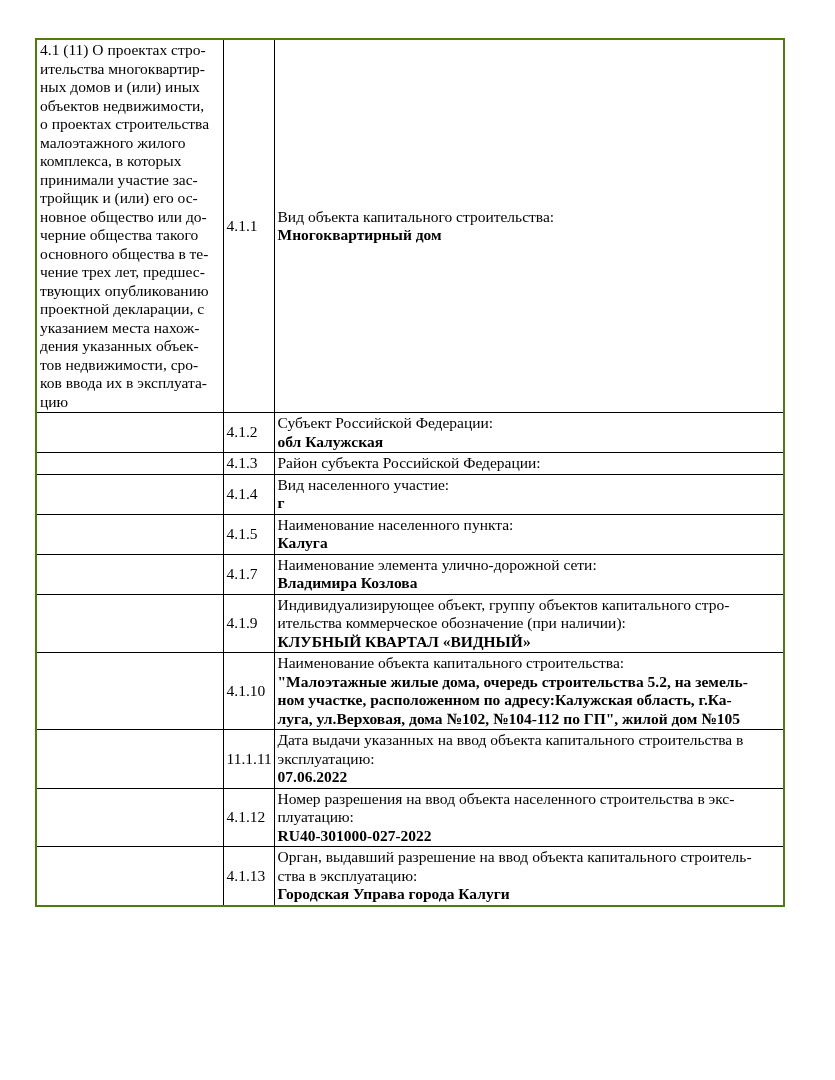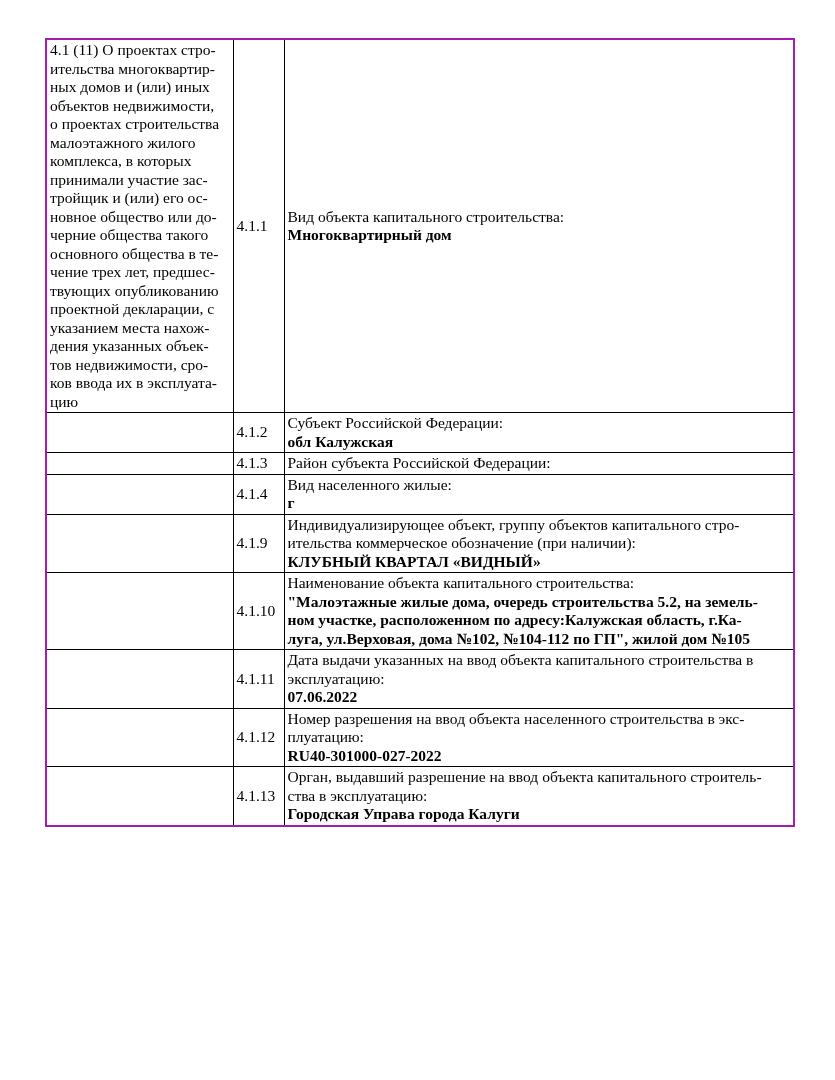--- a/index.html
+++ b/index.html
@@ -11,26 +11,26 @@
     position: relative;
     width: 835px;
     height: 1080px;
     background: #ffffff;
     font-family: "Liberation Serif", serif;
     color: #000000;
     overflow: hidden;
   }
   table.decl {
     position: absolute;
-    left: 45px;
+    left: 35px;
     top: 38px;
     width: 748px;
     border-collapse: collapse;
     table-layout: fixed;
-    border: 2px solid #a21caf;
+    border: 2px solid #4d7c0f;
   }
   table.decl td {
     border: 1px solid #000000;
     font-size: 15.5px;
     line-height: 18.5px;
     padding: 1px 3px;
     vertical-align: middle;
     overflow: hidden;
   }
   td.desc-cell {
@@ -103,22 +103,38 @@
         <td class="num-cell">4.1.3</td>
         <td class="content-cell">
           <div class="label">Район субъекта Российской Федерации:</div>
           <div class="value"><span class="pfx"></span><b class="val"></b></div>
         </td>
       </tr>
       <tr>
         <td class="desc-cell"></td>
         <td class="num-cell">4.1.4</td>
         <td class="content-cell">
-          <div class="label">Вид населенного жилые:</div>
+          <div class="label">Вид населенного участие:</div>
           <div class="value"><span class="pfx"></span><b class="val">г</b></div>
+        </td>
+      </tr>
+      <tr>
+        <td class="desc-cell"></td>
+        <td class="num-cell">4.1.5</td>
+        <td class="content-cell">
+          <div class="label">Наименование населенного пункта:</div>
+          <div class="value"><span class="pfx"></span><b class="val">Калуга</b></div>
+        </td>
+      </tr>
+      <tr>
+        <td class="desc-cell"></td>
+        <td class="num-cell">4.1.7</td>
+        <td class="content-cell">
+          <div class="label">Наименование элемента улично-дорожной сети:</div>
+          <div class="value"><span class="pfx"></span><b class="val">Владимира Козлова</b></div>
         </td>
       </tr>
       <tr>
         <td class="desc-cell"></td>
         <td class="num-cell">4.1.9</td>
         <td class="content-cell">
           <div class="label">Индивидуализирующее объект, группу объектов капитального стро-
 ительства коммерческое обозначение (при наличии):</div>
           <div class="value"><span class="pfx"></span><b class="val">КЛУБНЫЙ КВАРТАЛ «ВИДНЫЙ»</b></div>
         </td>
@@ -128,21 +144,21 @@
         <td class="num-cell">4.1.10</td>
         <td class="content-cell">
           <div class="label">Наименование объекта капитального строительства:</div>
           <div class="value"><span class="pfx"></span><b class="val">"Малоэтажные жилые дома, очередь строительства 5.2, на земель-
 ном участке, расположенном по адресу:Калужская область, г.Ка-
 луга, ул.Верховая, дома №102, №104-112 по ГП", жилой дом №105</b></div>
         </td>
       </tr>
       <tr>
         <td class="desc-cell"></td>
-        <td class="num-cell">4.1.11</td>
+        <td class="num-cell">11.1.11</td>
         <td class="content-cell">
           <div class="label">Дата выдачи указанных на ввод объекта капитального строительства в
 эксплуатацию:</div>
           <div class="value"><span class="pfx"></span><b class="val">07.06.2022</b></div>
         </td>
       </tr>
       <tr>
         <td class="desc-cell"></td>
         <td class="num-cell">4.1.12</td>
         <td class="content-cell">

